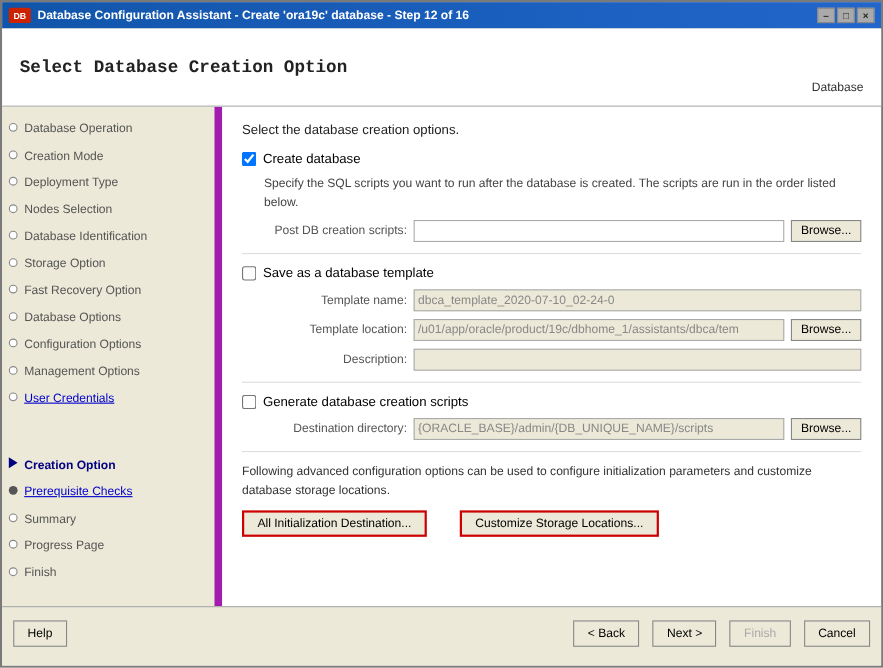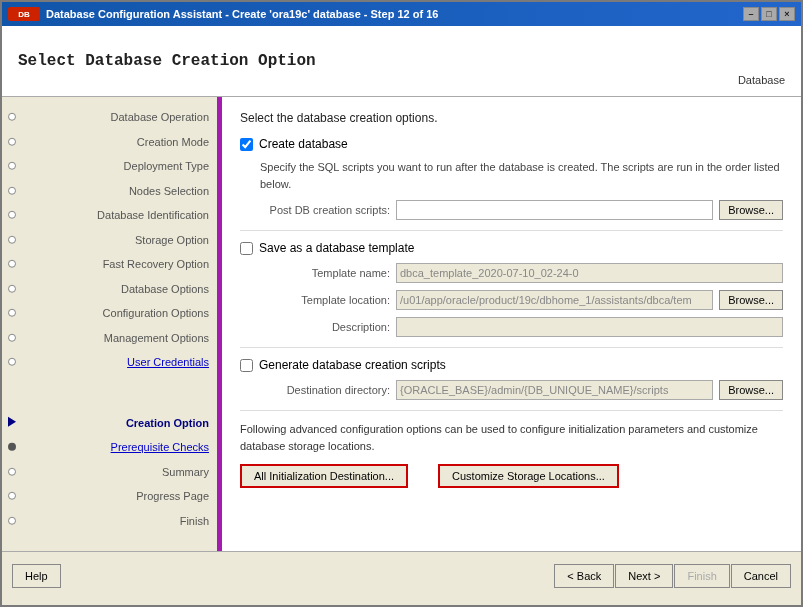--- a/index.html
+++ b/index.html
@@ -26,21 +26,21 @@
       color: white;
       height: 24px;
       display: flex;
       align-items: center;
       padding: 0 6px;
       font-size: 11px;
       font-weight: bold;
       flex-shrink: 0;
     }
     .title-bar-icon {
-      width: 32px;
+      width: 20px;
       height: 14px;
       margin-right: 6px;
       background: #cc2200;
       border-radius: 2px;
       display: flex; align-items: center; justify-content: center;
       font-size: 8px; color: white; font-weight: bold;
     }
     .title-bar-text { flex: 1; }
     .title-bar-controls {
       display: flex; gap: 2px;
@@ -105,27 +105,26 @@
 
     
     .body-area {
       flex: 1;
       display: flex;
       overflow: hidden;
     }
 
     
     .sidebar {
-      width: 220px;
-      background: #ece9d8;
-      border-right: 5px solid #a21caf;
+      width: 200px;
+      background: #ece9d8;
+      border-right: 7px solid #a21caf;
       padding: 8px 0;
       flex-shrink: 0;
       overflow-y: auto;
-      text-align: right;
     }
     .sidebar-item {
       padding: 4px 8px 4px 20px;
       font-size: 11px;
       color: #555;
       cursor: default;
       position: relative;
       line-height: 1.5;
     }
     .sidebar-item.link {
@@ -271,21 +270,21 @@
       height: 54px;
       display: flex;
       align-items: flex-start;
       padding: 12px 10px;
       justify-content: space-between;
       flex-shrink: 0;
     }
     .footer-left {}
     .footer-right {
       display: flex;
-      gap: 1px;
+      gap: 12px;
       margin-left: 36px;
     }
     .footer-btn {
       height: 24px;
       padding: 0 12px;
       background: #ece9d8;
       border: 1px solid #888;
       font-size: 11px;
       cursor: pointer;
     }

